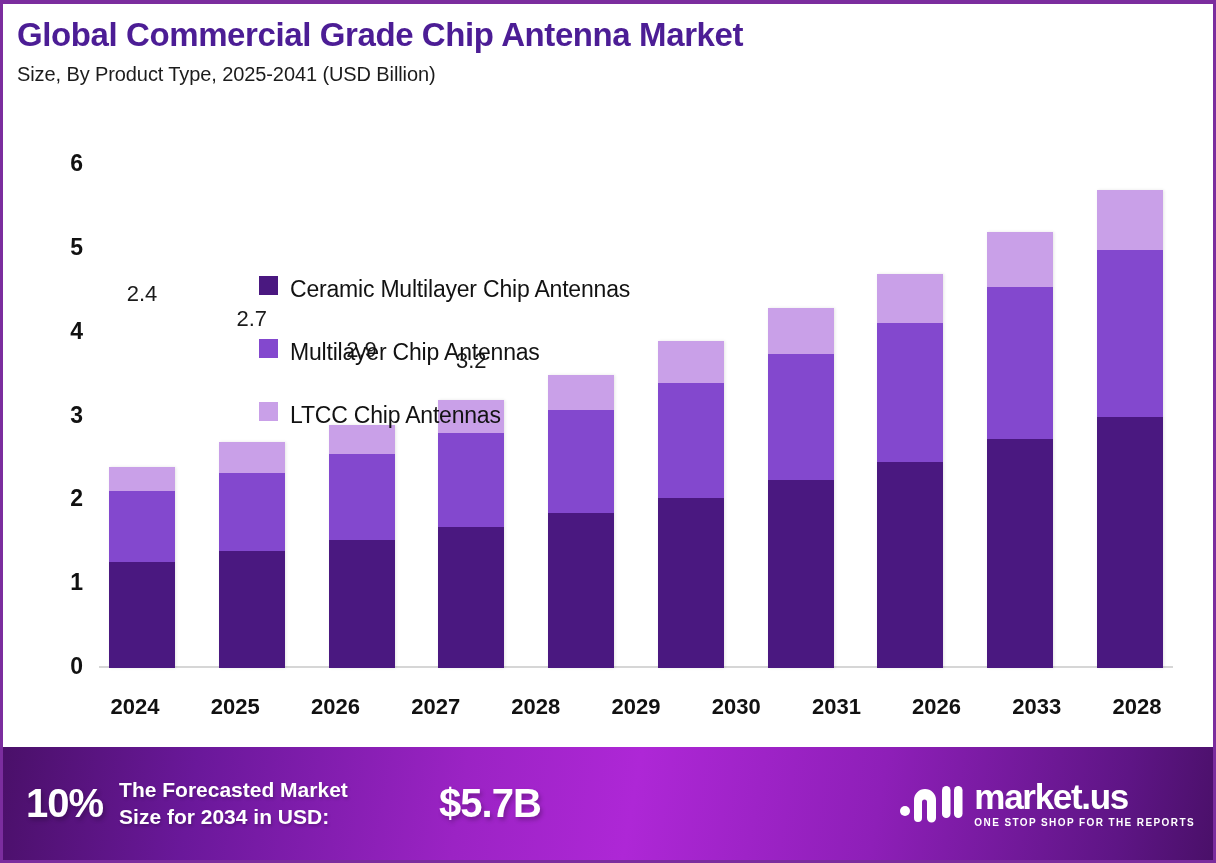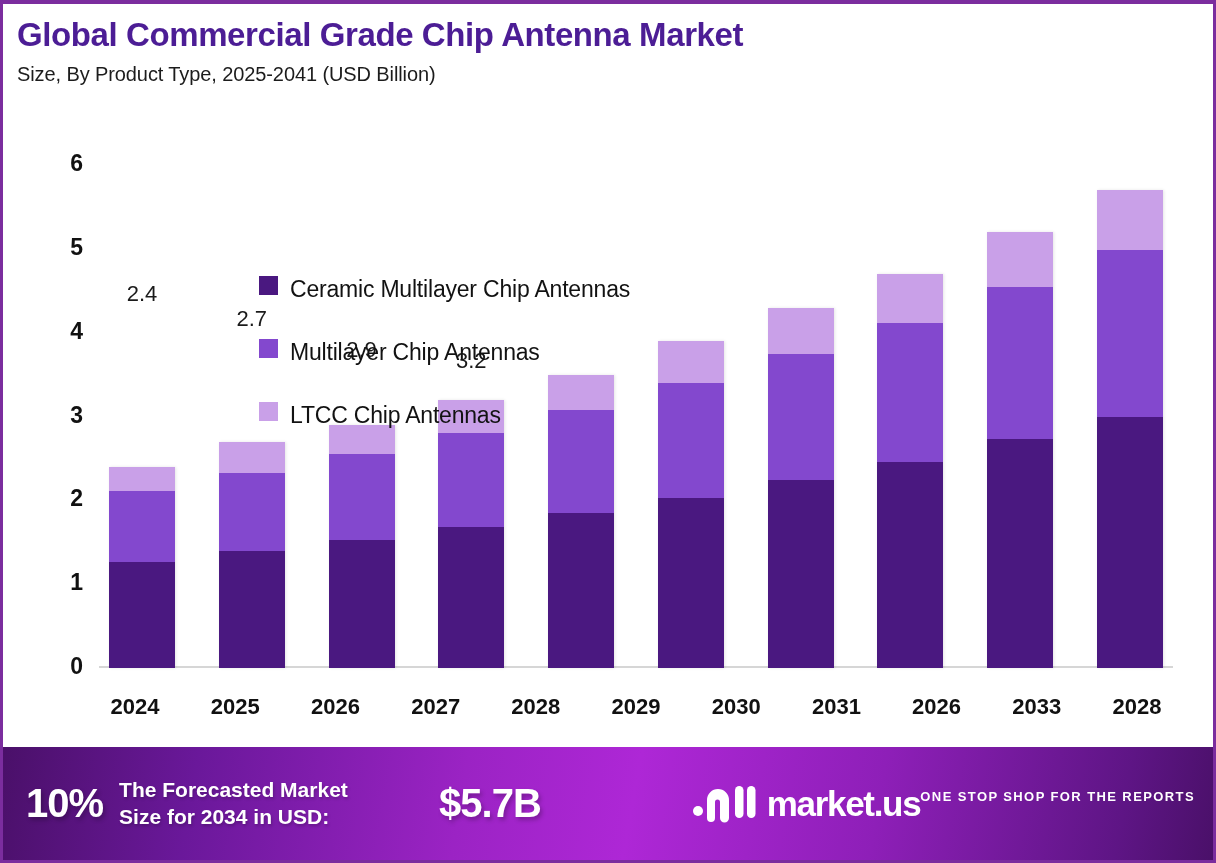--- a/index.html
+++ b/index.html
@@ -179,27 +179,27 @@
     letter-spacing: -1px;
     margin-left: 20px;
   }
   #logo {
     position: absolute;
     right: 18px;
     display: flex;
     align-items: center;
   }
   #logo-mark { margin-right: 10px; }
-  #logo-words { display: flex; flex-direction: row; align-items: flex-start; }
+  #logo-words { display: flex; flex-direction: column; align-items: flex-start; }
   #logo-name {
     font-size: 35px; font-weight: 700; color: #ffffff;
     letter-spacing: -1.3px; line-height: 1;
   }
   #logo-tagline {
-    font-size: 13px; font-weight: 700; color: #ffffff;
+    font-size: 10px; font-weight: 700; color: #ffffff;
     letter-spacing: 1.4px; margin-top: 3px;
   }
 </style>
 </head>
 <body>
 
 <div id="frame">
 
   <div id="header">
     <div id="chart-title">Global Commercial Grade Chip Antenna Market</div>

